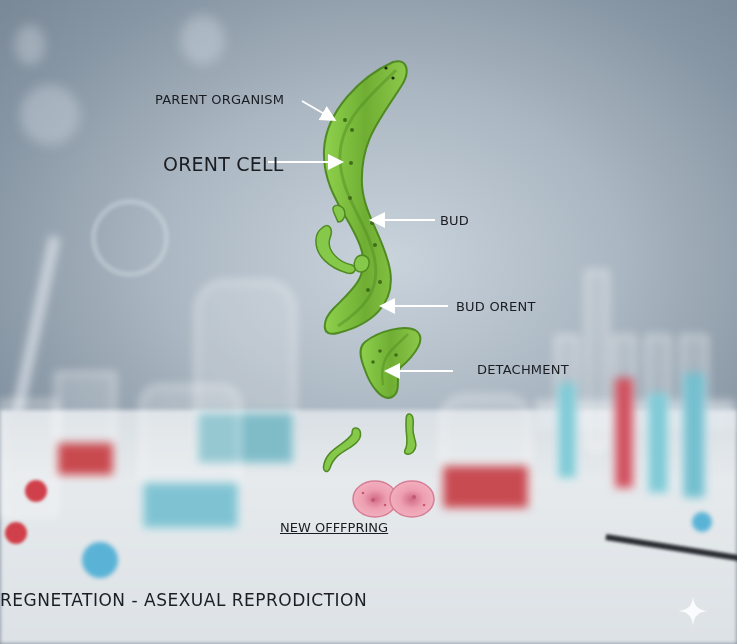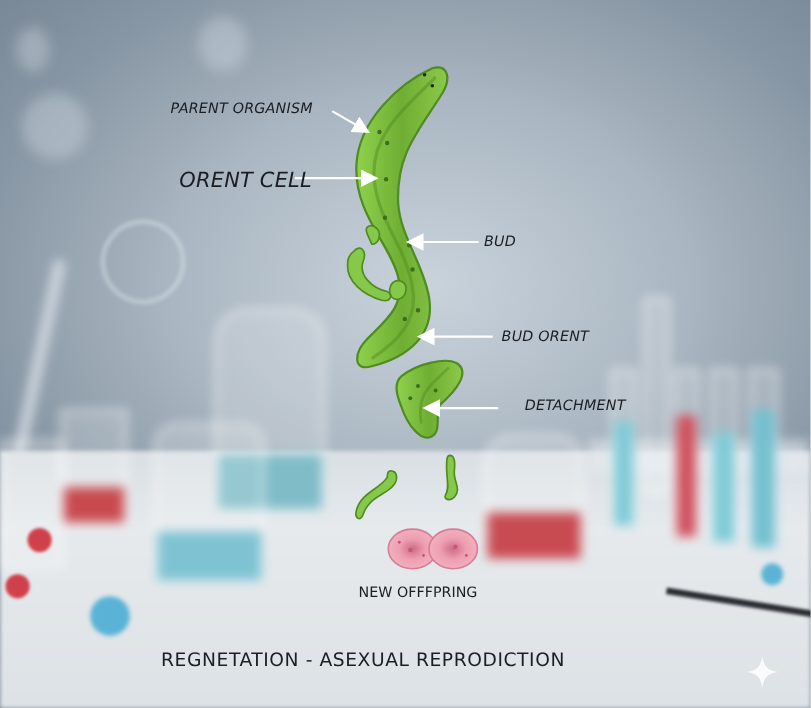--- a/index.html
+++ b/index.html
@@ -6,26 +6,26 @@
     body { width: 737px; height: 644px; overflow: hidden; position: relative;
       font-family: "DejaVu Sans", "Liberation Sans", sans-serif; }
     .scene { position: absolute; inset: 0; overflow: hidden;
       background: radial-gradient(ellipse 520px 380px at 390px 260px, #c9d3dc 0%, #aab6c1 45%, #8796a4 80%, #7a8997 100%); }
     .table { position: absolute; left: 0; right: 0; top: 410px; bottom: 0;
       background: linear-gradient(180deg, #d9dfe4 0%, #e6eaed 30%, #dde2e6 100%); filter: blur(2px); }
     .blur { position: absolute; filter: blur(5px); }
     .glass { border: 3px solid rgba(255,255,255,0.55); background: rgba(255,255,255,0.18); }
     .bokeh { position: absolute; border-radius: 50%; background: rgba(220,230,238,0.35); filter: blur(6px); }
     svg.diagram { position: absolute; left: 0; top: 0; }
-    .label { position: absolute; color: #1a1d22; font-size: 13px; letter-spacing: 0.2px; white-space: nowrap; font-style: italic; }
+    .label { position: absolute; color: #1a1d22; font-size: 13px; letter-spacing: 0.2px; white-space: nowrap; }
     .label.big { font-size: 19px; }
-    .title { position: absolute; left: 0; width: 660px; top: 590px; text-align: center;
+    .title { position: absolute; left: 0; width: 660px; top: 590px; 
       font-size: 17px; color: #1b1e24; letter-spacing: 0.5px; }
-    .offspring { position: absolute; left: 280px; width: 200px; top: 532px; text-align: center;
-      font-size: 13px; color: #1a1d22; line-height: 16px; }
+    .offspring { position: absolute; left: 280px; width: 200px; top: 520px; text-align: left;
+      font-size: 13px; color: #1a1d22; line-height: 16px; text-decoration: underline; }
     .sparkle { position: absolute; left: 678px; top: 596px; width: 30px; height: 30px; }
   </style>
 </head>
 <body>
 
 <div class="scene">
 
   <div class="bokeh" style="left:15px;top:25px;width:30px;height:40px;"></div>
   <div class="bokeh" style="left:180px;top:15px;width:45px;height:50px;"></div>
   <div class="bokeh" style="left:20px;top:85px;width:60px;height:60px;"></div>

